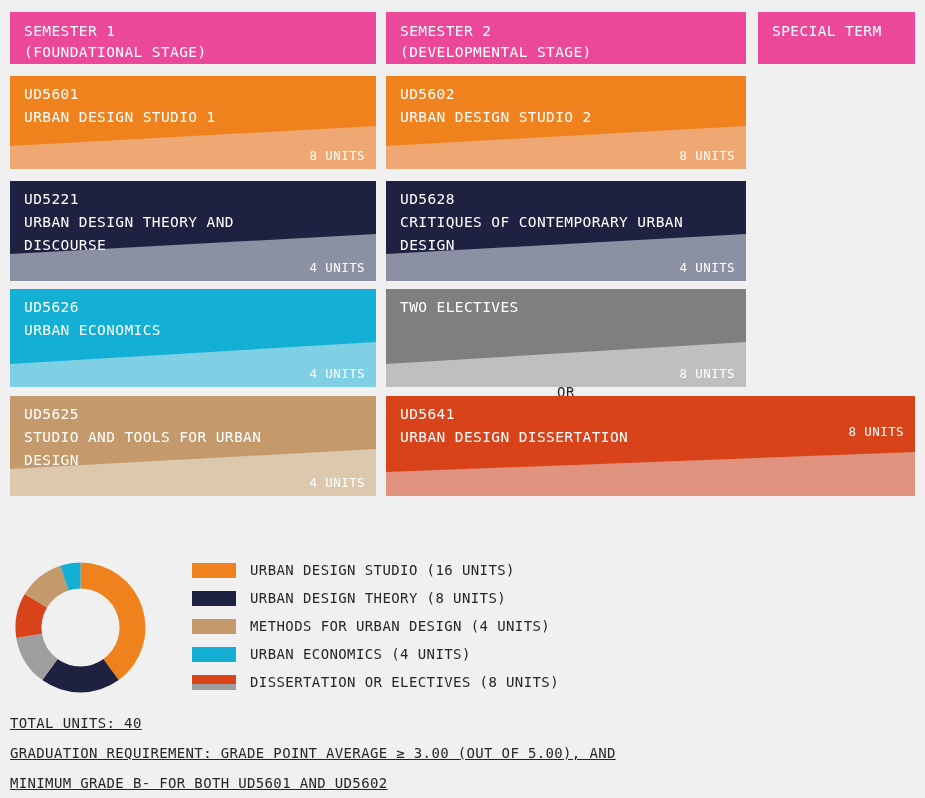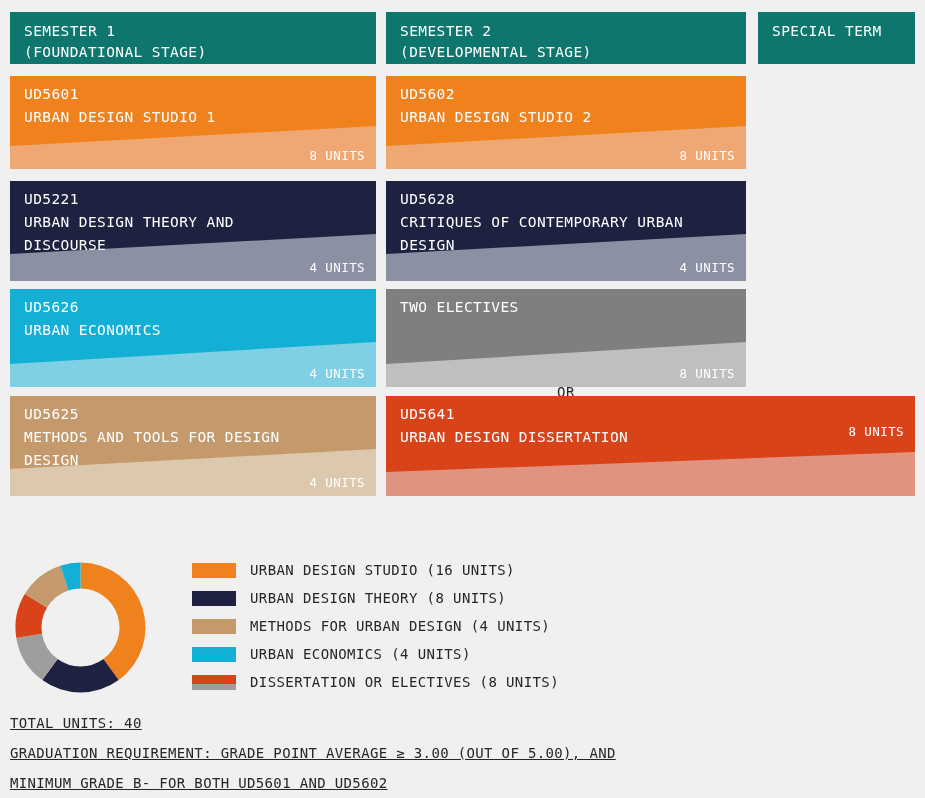--- a/index.html
+++ b/index.html
@@ -19,21 +19,21 @@
   .board {
     position: absolute;
     left: 0;
     top: 0;
     width: 925px;
     height: 510px;
   }
 
   .col-header {
     position: absolute;
-    background: #0f766e;
+    background: #ec4899;
     color: #ffffff;
     font-size: 14.5px;
     line-height: 21px;
     letter-spacing: 0.4px;
     padding: 9px 12px 0 14px;
     box-sizing: border-box;
     white-space: pre;
   }
 
   
@@ -198,21 +198,21 @@
   </div>
 
   <div class="or-label" style="left:506px; top:384px; width:120px;">OR</div>
 
   <div class="card" style="left:10px; top:396px; width:366px; height:100px;">
     <svg class="wedge" viewBox="0 0 366 100" preserveAspectRatio="none">
       <rect x="0" y="0" width="366" height="100" fill="#dcc8ad"></rect>
       <polygon points="0,0 366,0 366,53 0,73" fill="#c49a6c"></polygon>
     </svg>
     <div class="card-text">UD5625
-METHODS AND TOOLS FOR DESIGN
+STUDIO AND TOOLS FOR URBAN
 DESIGN</div>
     <div class="units">4 UNITS</div>
   </div>
 
   <div class="card" style="left:386px; top:396px; width:529px; height:100px;">
     <svg class="wedge" viewBox="0 0 529 100" preserveAspectRatio="none">
       <rect x="0" y="0" width="529" height="100" fill="#e09480"></rect>
       <polygon points="0,0 529,0 529,56 0,76" fill="#d9431a"></polygon>
     </svg>
     <div class="card-text">UD5641

